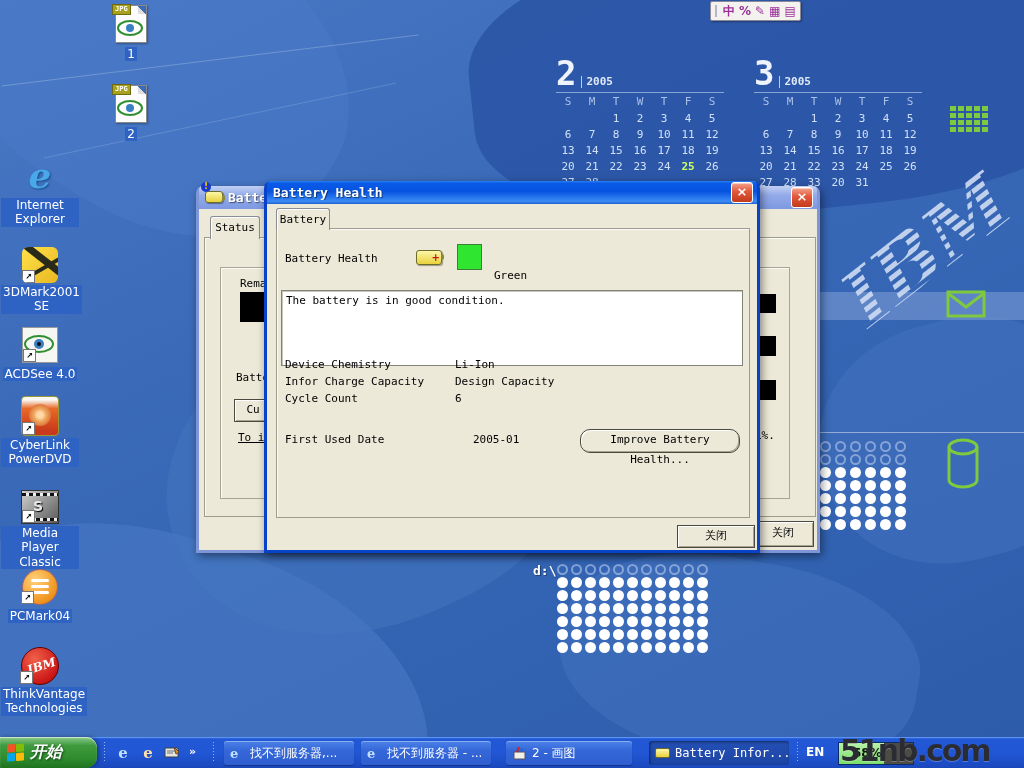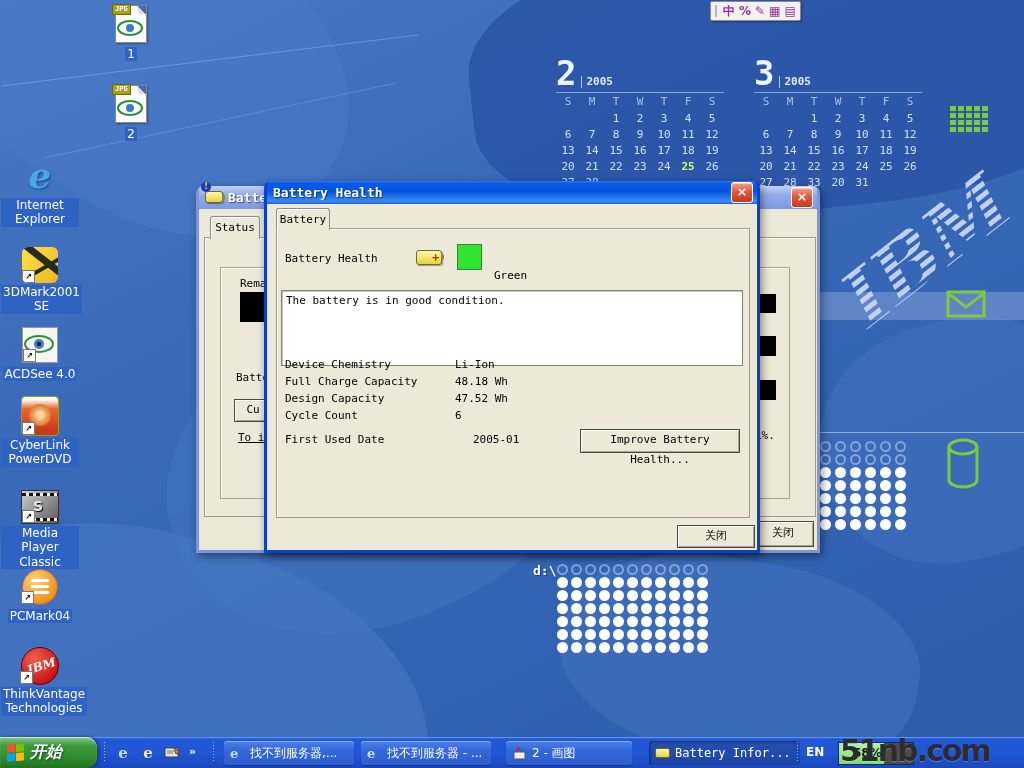--- a/index.html
+++ b/index.html
@@ -530,30 +530,28 @@
           <span class="battplus">+</span>
         </div>
       <div class="greensq" style="left:190px;top:40px;"></div>
       <div class="lab" style="left:227px;top:65px;">Green</div>
       <div class="sunken" style="left:14px;top:71px;width:460px;height:74px;margin-top:15px;">
         <span class="lab" style="left:4px;top:3px;">The battery is in good condition.</span>
       </div>
       <div class="grid2" style="left:18px;top:154px;width:440px;">
         <span>Device Chemistry</span>
           <span>Li-Ion</span>
-        <span>Full Charge Capacity</span>
-          <span>48.18 Wh</span>
+        <span>Infor Charge Capacity</span>
         <span>Design Capacity</span>
-          <span>47.52 Wh</span>
         <span>Cycle Count</span>
           <span>6</span>
       </div>
       <div class="lab" style="left:18px;top:229px;">First Used Date</div>
       <div class="lab" style="left:206px;top:229px;">2005-01</div>
-      <div class="btn" style="left:313px;top:225px;width:158px;height:22px;line-height:20px;">Improve Battery Health...</div>
+      <div class="btn" style="left:313px;top:225px;width:158px;height:22px;line-height:20px;border-radius:10px;">Improve Battery Health...</div>
       <div class="btn" style="left:410px;top:321px;width:76px;height:21px;line-height:19px;font-family:'DejaVu Sans',sans-serif;">关闭</div>
     </div>
   </div>
 
   <div class="taskbar">
     <div class="startbtn">
       <span class="winlogo">
           <span style="background:#f35325;"></span>
           <span style="background:#81bc06;"></span>
           <span style="background:#05a6f0;"></span>
@@ -581,21 +579,21 @@
       <span>找不到服务器 - ...</span>
     </div>
     <div class="taskbtn" style="left:506px;width:126px;">
       <span class="ticon"><svg width="15" height="13">
             <rect x="2" y="5" width="11" height="7" fill="#f2f2e8" stroke="#556"></rect>
             <line x1="5" y1="5" x2="7" y2="0" stroke="#c22" stroke-width="2"></line>
             <line x1="9" y1="5" x2="10" y2="1" stroke="#26c" stroke-width="2"></line>
           </svg></span>
       <span>2 - 画图</span>
     </div>
-    <div class="taskbtn active" style="left:649px;width:151px;font-family:'DejaVu Sans Mono',monospace;">
+    <div class="taskbtn active" style="left:649px;width:140px;font-family:'DejaVu Sans Mono',monospace;">
       <span class="ticon"><span style="display:inline-block;width:13px;height:8px;background:linear-gradient(#fdf6a8,#e8d23c);border:1px solid #6b6b2a;border-radius:2px;"></span></span>
       <span>Battery Infor...</span>
     </div>
     <div class="tsep" style="left:796px;"></div>
     <span class="enlbl">EN</span>
     <div class="battmeter">
       <span class="g"></span>
         <span class="d"></span>
       <span class="pct">58%</span>
     </div>

